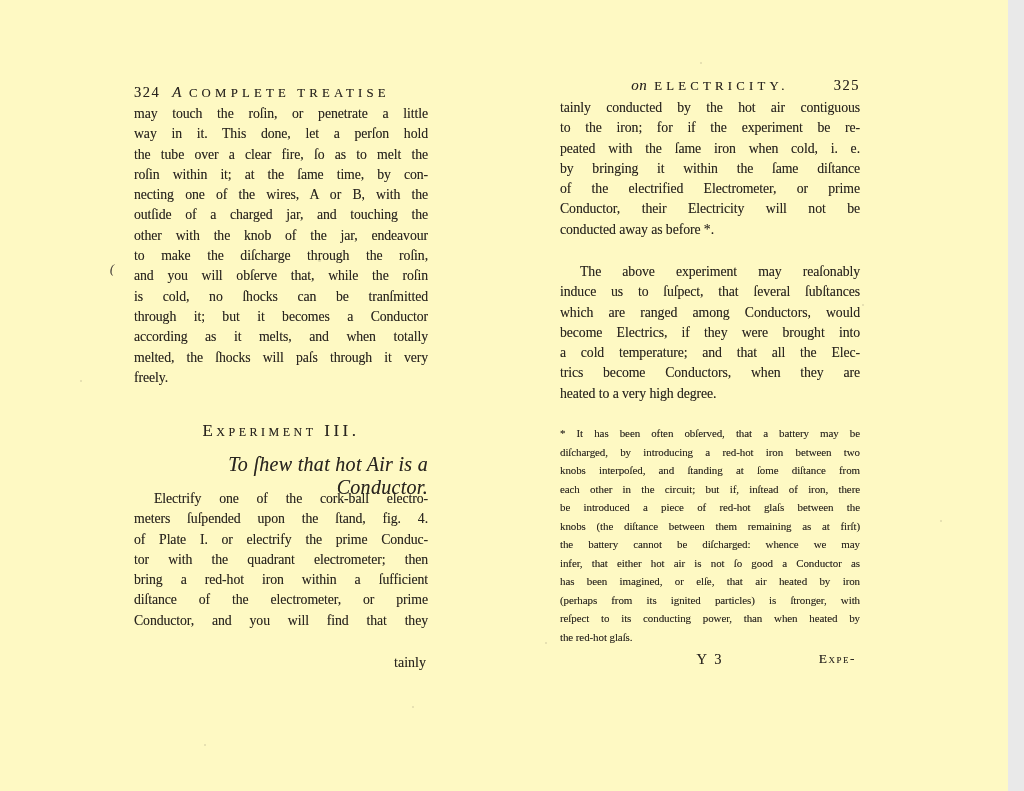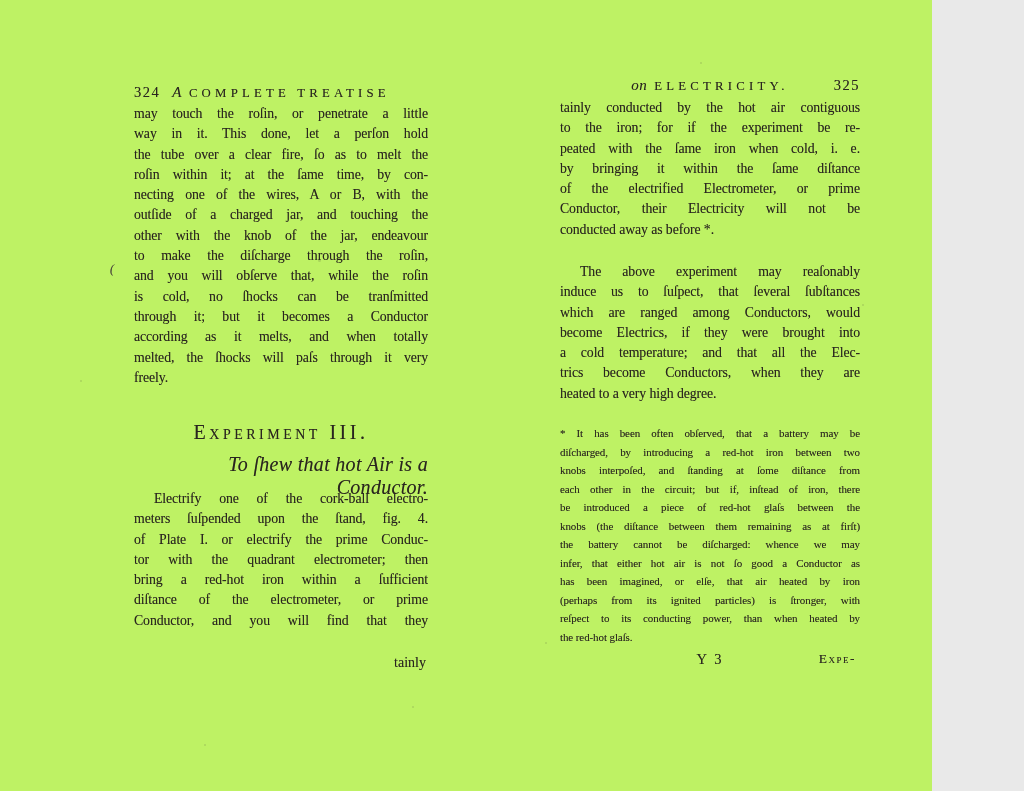--- a/index.html
+++ b/index.html
@@ -1,18 +1,18 @@
 <!DOCTYPE html>
 <html><head>
 <meta charset="utf-8">
 <style>
   html,body { margin:0; padding:0; background:#e9e9e9; }
   .scan {
-    position:relative; width:932px; height:791px; overflow:hidden;
-    background:#bef264;
+    position:relative; width:1008px; height:791px; overflow:hidden;
+    background:#fef9c3;
     font-family:"Liberation Serif","DejaVu Serif",serif;
     color:#29251f;
     text-shadow:0 0 0.5px rgba(45,40,32,0.38);
     text-decoration:underline;
   }
   .page-col { position:absolute; top:0; height:100%; }
   #left-col  { left:134px; width:294px; }
   #right-col { left:560px; width:300px; }
   .block { position:absolute; left:0; right:0; }
 
@@ -24,21 +24,21 @@
   .rh-center { display:block; text-align:center; }
   .rh-italic { font-style:italic; font-size:15px; margin-right:7px; letter-spacing:0.5px; }
   .rh-caps { font-size:12.8px; letter-spacing:4.2px; }
 
   
   .bodytext { font-size:13.8px; line-height:20.3px; letter-spacing:-0.1px; }
   .tline { text-align:justify; text-align-last:justify; }
   .tline-last { text-align-last:left; }
   .indent-first .tline:first-child { text-indent:20px; }
 
-  .exp-heading { text-align:center; font-variant:small-caps; letter-spacing:3.5px; font-size:20px; }
+  .exp-heading { text-align:center; font-variant:small-caps; letter-spacing:3.5px; font-size:17px; }
   .exp-subtitle { text-align:right; font-style:italic; font-size:20px; letter-spacing:0.3px; }
 
   .catchword-left { text-align:right; font-size:14px; padding-right:2px; }
 
   .footnote { font-size:11px; line-height:18.55px; letter-spacing:-0.1px; }
 
   .footer-row { height:20px; }
   .signature-mark { display:block; text-align:center; font-size:14.5px; letter-spacing:2px; }
   .catchword-right { position:absolute; right:4px; top:0; font-variant:small-caps; letter-spacing:1.5px; font-size:13.5px; }
 

